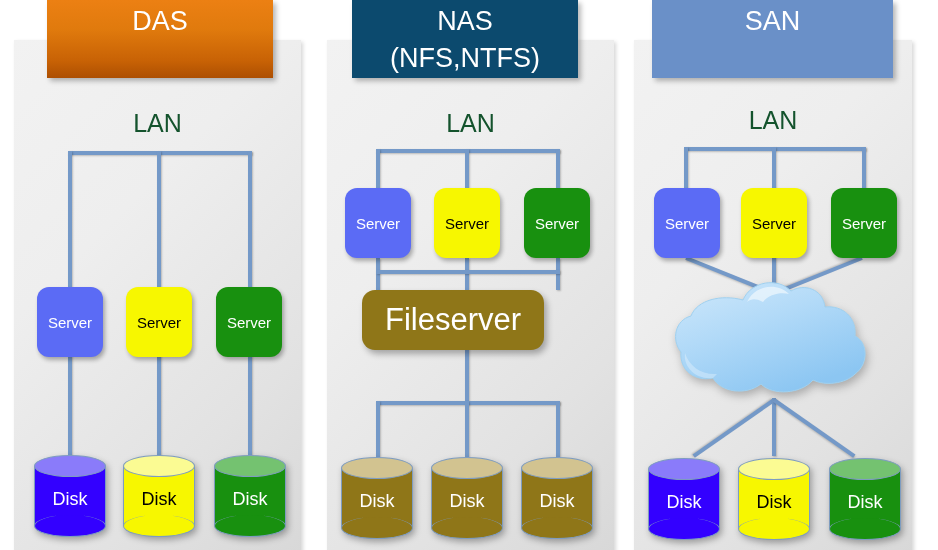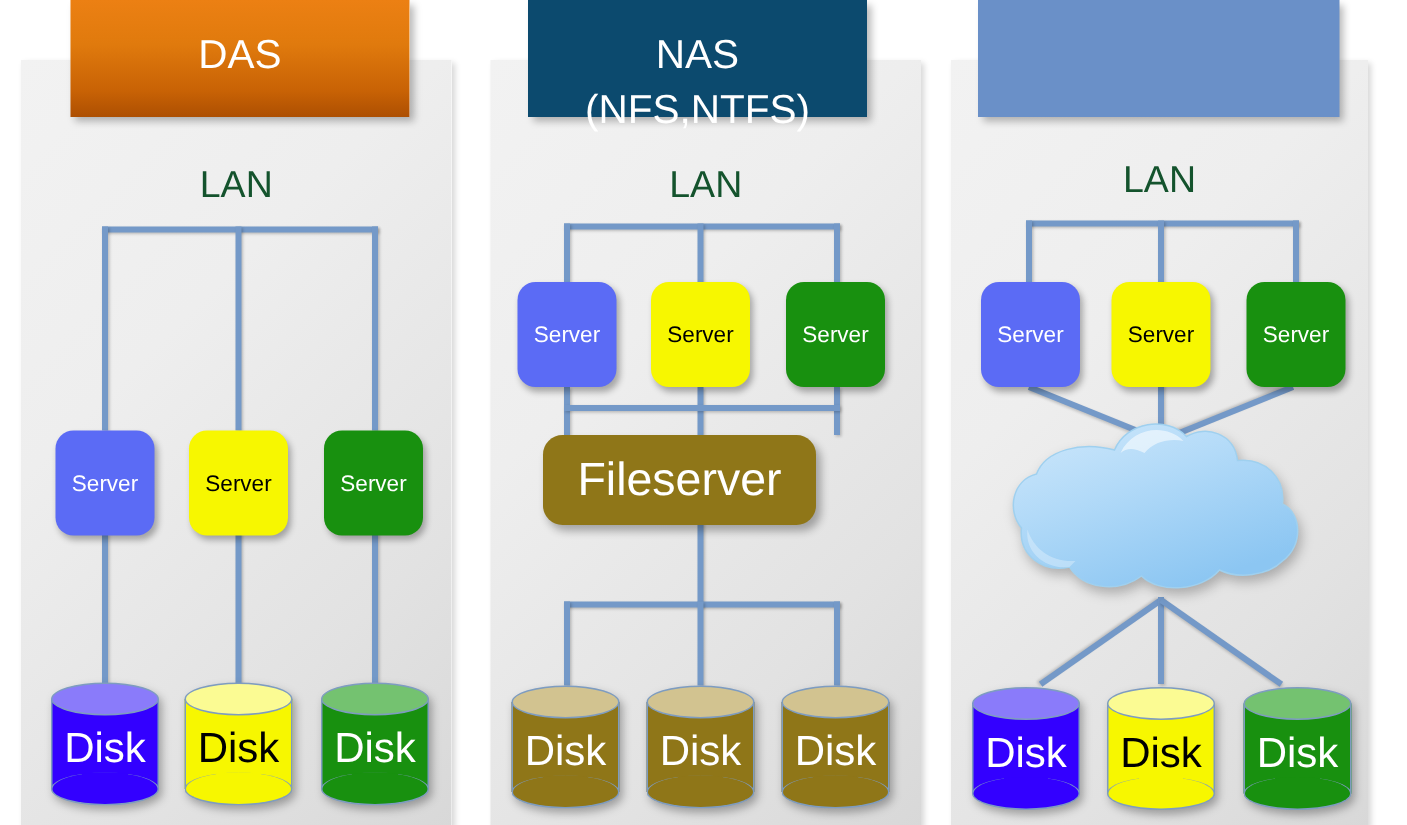--- a/index.html
+++ b/index.html
@@ -30,21 +30,21 @@
   
   .header-chip {
     position: absolute;
     top: 0px;
     height: 78px;
     box-shadow: 3px 3px 5px rgba(0,0,0,0.28);
     color: #ffffff;
     text-align: center;
     line-height: 37px;
     font-size: 27px;
-    padding-top: 18px;
+    padding-top: 3px;
     box-sizing: border-box;
     z-index: 5;
   }
   .header-chip .l1, .header-chip .l2 { display: block; white-space: nowrap; }
   #chip-das {
     left: 47px; width: 226px;
     background: linear-gradient(180deg, #ec8013 0%, #e07a0d 38%, #c86205 78%, #ad4f02 100%);
   }
   #chip-nas {
     left: 352px; width: 226px;
@@ -151,21 +151,21 @@
     border-radius: 50%;
     border: 1px solid #7e9cc0;
     border-top: none;
     box-sizing: border-box;
   }
   .disk .lbl {
     position: absolute;
     left: 0; top: 24px;
     width: 72px; height: 40px;
     display: flex; align-items: center; justify-content: center;
-    font-size: 28px;
+    font-size: 18px;
     z-index: 4;
   }
   .dk-blue   .body, .dk-blue   .bottom { background: #3300ff; }
   .dk-blue   .top  { background: #8a7bfa; }
   .dk-blue   .lbl  { color: #ffffff; }
   .dk-yellow .body, .dk-yellow .bottom { background: #f7f700; }
   .dk-yellow .top  { background: #fbfb93; }
   .dk-yellow .lbl  { color: #000000; }
   .dk-green  .body, .dk-green  .bottom { background: #18900f; }
   .dk-green  .top  { background: #74c270; }
@@ -297,20 +297,21 @@
   <div class="disk dk-olive" style="left:521px; top:457px;">
     <div class="body"></div>
     <div class="bottom"></div>
     <div class="top"></div>
     <div class="lbl">Disk</div>
     </div>
 
   <div class="panel" id="panel-san"></div>
 
   <div class="header-chip" id="chip-san">
+    <span class="l1">SAN</span>
   </div>
 
   <div class="lan-label" style="left:634px; top:108px; width:278px;">LAN</div>
 
   <div class="wire-h" style="left:684px; top:147px; width:182px;"></div>
   <div class="wire-v" style="left:684px; top:147px; height:43px;"></div>
   <div class="wire-v" style="left:772px; top:147px; height:43px;"></div>
   <div class="wire-v" style="left:862px; top:147px; height:43px;"></div>
 
   <div class="wire-diag" style="left:686px; top:256px; width:92px; transform:rotate(22deg);"></div>

